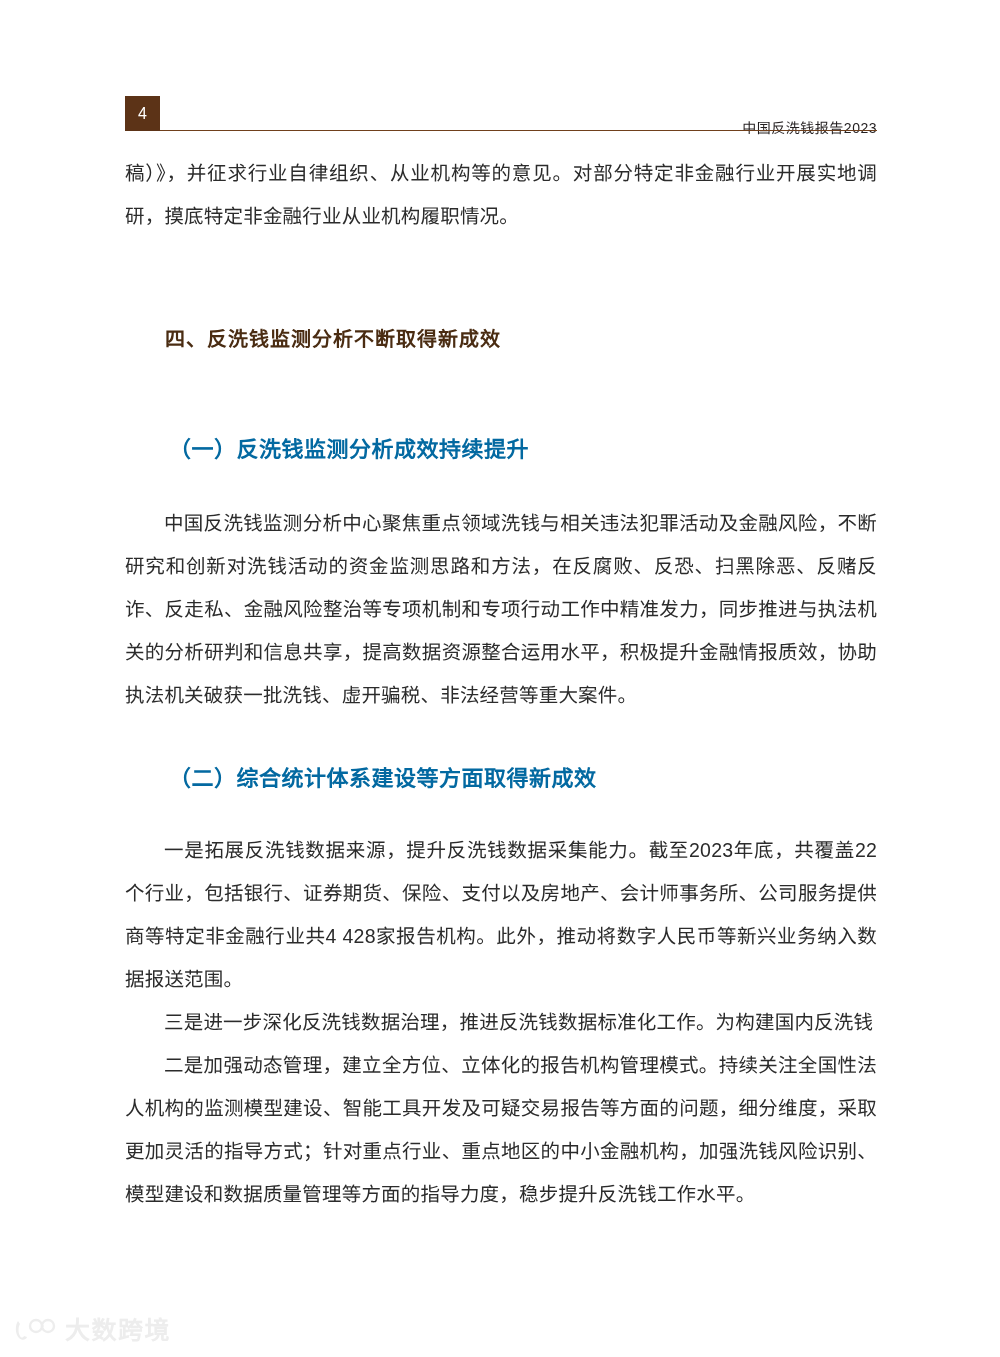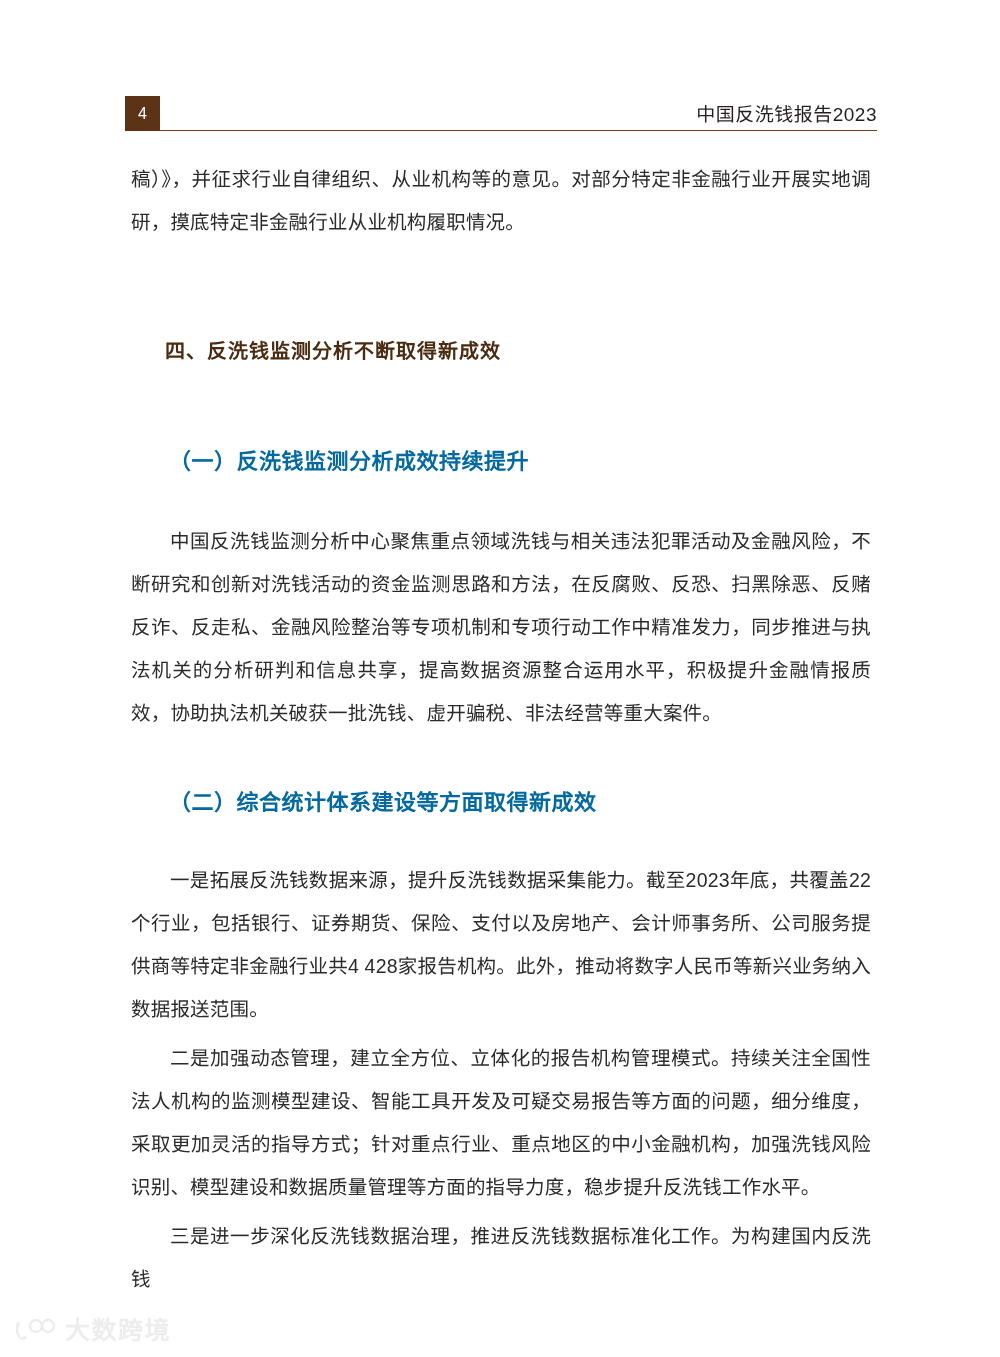--- a/index.html
+++ b/index.html
@@ -43,22 +43,22 @@
     color: #ffffff;
     font-size: 16px;
     line-height: 35px;
     text-align: center;
     font-family: "Liberation Sans", "DejaVu Sans", sans-serif;
     letter-spacing: 0;
   }
   .header-title {
     position: absolute;
     right: 0;
-    top: 6px;
-    font-size: 19px;
+    top: 19px;
+    font-size: 14px;
     line-height: 26px;
     color: #231f20;
     letter-spacing: 0.5px;
     white-space: nowrap;
   }
   .header-rule {
     position: absolute;
     left: 35px;
     right: 0;
     top: 34px;
@@ -68,21 +68,21 @@
 
   
   .content {
     position: absolute;
     left: 125px;
     top: 152px;
     width: 752px;
   }
 
   p.body {
-    margin: 6px;
+    margin: 0;
     font-size: 19.5px;
     line-height: 43px;
     color: #2b2b2b;
     text-align: justify;
     text-justify: inter-character;
     letter-spacing: 0.2px;
     font-family: "Liberation Sans", "DejaVu Sans", sans-serif;
   }
   p.indent {
     text-indent: 2em;
@@ -174,23 +174,23 @@
     <p class="body indent">中国反洗钱监测分析中心聚焦重点领域洗钱与相关违法犯罪活动及金融风险，不断研究和创新对洗钱活动的资金监测思路和方法，在反腐败、反恐、扫黑除恶、反赌反诈、反走私、金融风险整治等专项机制和专项行动工作中精准发力，同步推进与执法机关的分析研判和信息共享，提高数据资源整合运用水平，积极提升金融情报质效，协助执法机关破获一批洗钱、虚开骗税、非法经营等重大案件。</p>
 
     <div class="sp-before-h3b"></div>
 
     <h3 class="sub-title">（二）综合统计体系建设等方面取得新成效</h3>
 
     <div class="sp-after-h3b"></div>
 
     <p class="body indent">一是拓展反洗钱数据来源，提升反洗钱数据采集能力。截至2023年底，共覆盖22个行业，包括银行、证券期货、保险、支付以及房地产、会计师事务所、公司服务提供商等特定非金融行业共4 428家报告机构。此外，推动将数字人民币等新兴业务纳入数据报送范围。</p>
 
+    <p class="body indent">三是进一步深化反洗钱数据治理，推进反洗钱数据标准化工作。为构建国内反洗钱</p>
+
     <p class="body indent">二是加强动态管理，建立全方位、立体化的报告机构管理模式。持续关注全国性法人机构的监测模型建设、智能工具开发及可疑交易报告等方面的问题，细分维度，采取更加灵活的指导方式；针对重点行业、重点地区的中小金融机构，加强洗钱风险识别、模型建设和数据质量管理等方面的指导力度，稳步提升反洗钱工作水平。</p>
-
-    <p class="body indent">三是进一步深化反洗钱数据治理，推进反洗钱数据标准化工作。为构建国内反洗钱</p>
 
   </div>
 
   <div class="watermark">
     <svg class="wm-logo" viewBox="0 0 42 26">
       <path d="M4 4 C1 8, 1 17, 5 21 C8 24, 12 23, 13 20 L10 19 C9 21, 7 21, 6 19 C4 16, 4 10, 6 7 Z" fill="#ededed"></path>
       <circle cx="22" cy="9" r="6" fill="none" stroke="#ededed" stroke-width="2.4"></circle>
       <circle cx="34" cy="9" r="6" fill="none" stroke="#ededed" stroke-width="2.4"></circle>
       <rect x="27" y="8" width="2.5" height="2" fill="#ededed"></rect>
     </svg>

